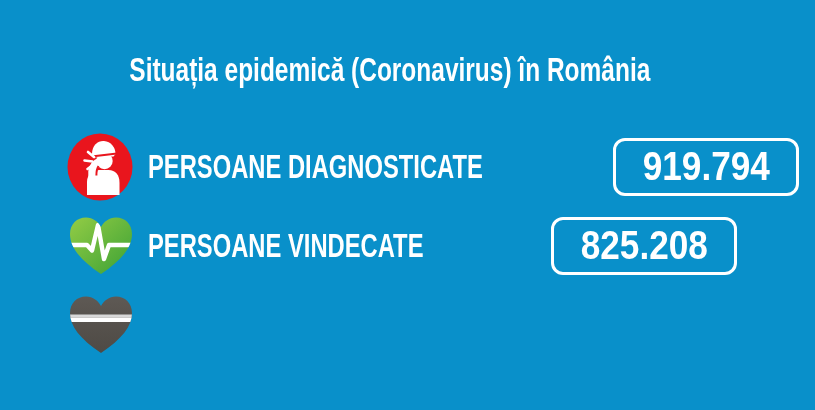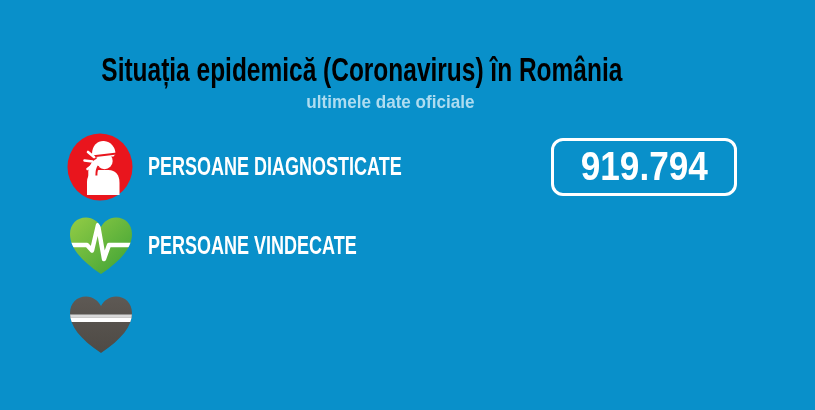--- a/index.html
+++ b/index.html
@@ -8,21 +8,22 @@
     width: 815px;
     height: 410px;
     background: #0990CA;
     overflow: hidden;
     font-family: "Liberation Sans", sans-serif;
   }
   .title {
     position: absolute;
     left: 0; top: 50px;
     width: 780px;
-    color: #000000;
+    text-align: center;
+    color: #ffffff;
     font-size: 34px;
     font-weight: bold;
     white-space: nowrap;
     line-height: 38px;
   }
   .title .cond {
     display: inline-block;
     transform: scaleX(0.72);
     transform-origin: 50% 50%;
   }
@@ -57,21 +58,21 @@
     flex: 0 0 70px;
     width: 70px;
     display: flex;
     align-items: center;
     justify-content: flex-start;
   }
   .stat-label {
     flex: 1 1 auto;
     margin-left: 12px;
     color: #ffffff;
-    font-size: 25px;
+    font-size: 33px;
     font-weight: bold;
     white-space: nowrap;
     overflow: visible;
   }
   .stat-label .cond {
     display: inline-block;
     transform: scaleX(0.72);
     transform-origin: 0 50%;
   }
   .value-box {
@@ -98,23 +99,20 @@
 </style>
 </head>
 <body>
 
 <div class="stage">
 
   <div class="title">
     <span class="cond">Situația epidemică (Coronavirus) în România</span>
   </div>
 
-  <div class="subtitle">
-    <span class="cond">ultimele date oficiale</span>
-  </div>
 
   <div class="rows">
 
     <div class="stat-row">
       <div class="icon-cell">
         <svg width="68" height="68" viewBox="0 0 68 68" aria-hidden="true">
           <ellipse cx="34" cy="34" rx="32.5" ry="33.5" fill="#E9151D"></ellipse>
           <path d="M26 21 C26 11.5 32.5 7.5 38 8 C45 8.7 49.2 14 49.6 21 L47.5 23.5 L27.5 24.5 Z" fill="#ffffff"></path>
           <circle cx="38.5" cy="28" r="8.2" fill="#ffffff"></circle>
           <path d="M25.5 23.5 L51 20.5" stroke="#E9151D" stroke-width="2" fill="none"></path>
@@ -144,20 +142,23 @@
               <path d="M35 60 C14 46 4 33 4 20 C4 10 11 3.5 20 3.5 C27 3.5 32.5 8 35 13 C37.5 8 43 3.5 50 3.5 C59 3.5 66 10 66 20 C66 33 56 46 35 60 Z"></path>
             </clipPath>
           </defs>
           <path d="M35 60 C14 46 4 33 4 20 C4 10 11 3.5 20 3.5 C27 3.5 32.5 8 35 13 C37.5 8 43 3.5 50 3.5 C59 3.5 66 10 66 20 C66 33 56 46 35 60 Z" fill="url(#ggrad)"></path>
           <polyline points="2,31 21,31 26,36.5 32,11 38,45 43,31 68,31" fill="none" stroke="#ffffff" stroke-width="4.4" stroke-linecap="round" stroke-linejoin="round" clip-path="url(#hclip1)"></polyline>
         </svg>
       </div>
       <div class="stat-label">
         <span class="cond">PERSOANE VINDECATE</span>
       </div>
+      <div class="value-box">
+        <span class="value-text">825.208</span>
+      </div>
     </div>
 
     <div class="stat-row">
       <div class="icon-cell">
         <svg width="70" height="64" viewBox="0 0 70 64" aria-hidden="true">
           <defs>
             <linearGradient id="dgrad" x1="0" y1="0" x2="0" y2="1">
               <stop offset="0" stop-color="#5E5954"></stop>
               <stop offset="1" stop-color="#4E4A45"></stop>
             </linearGradient>

